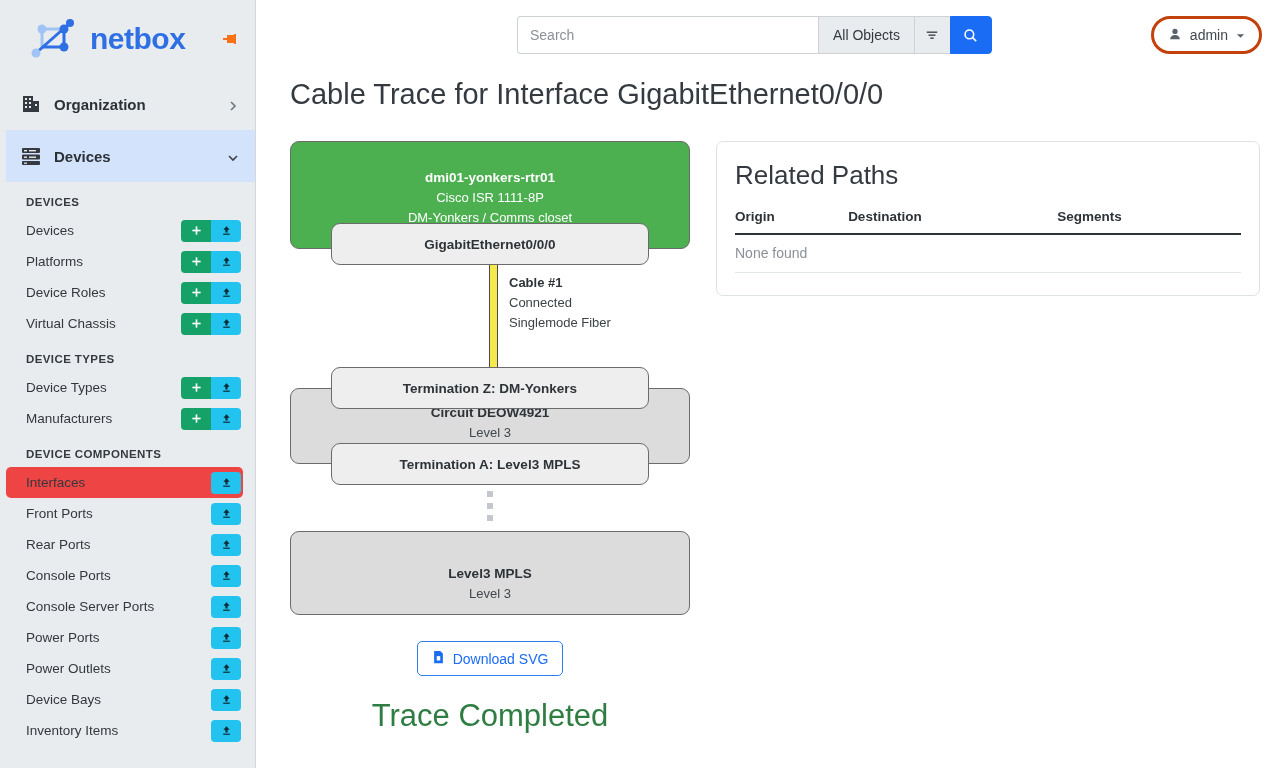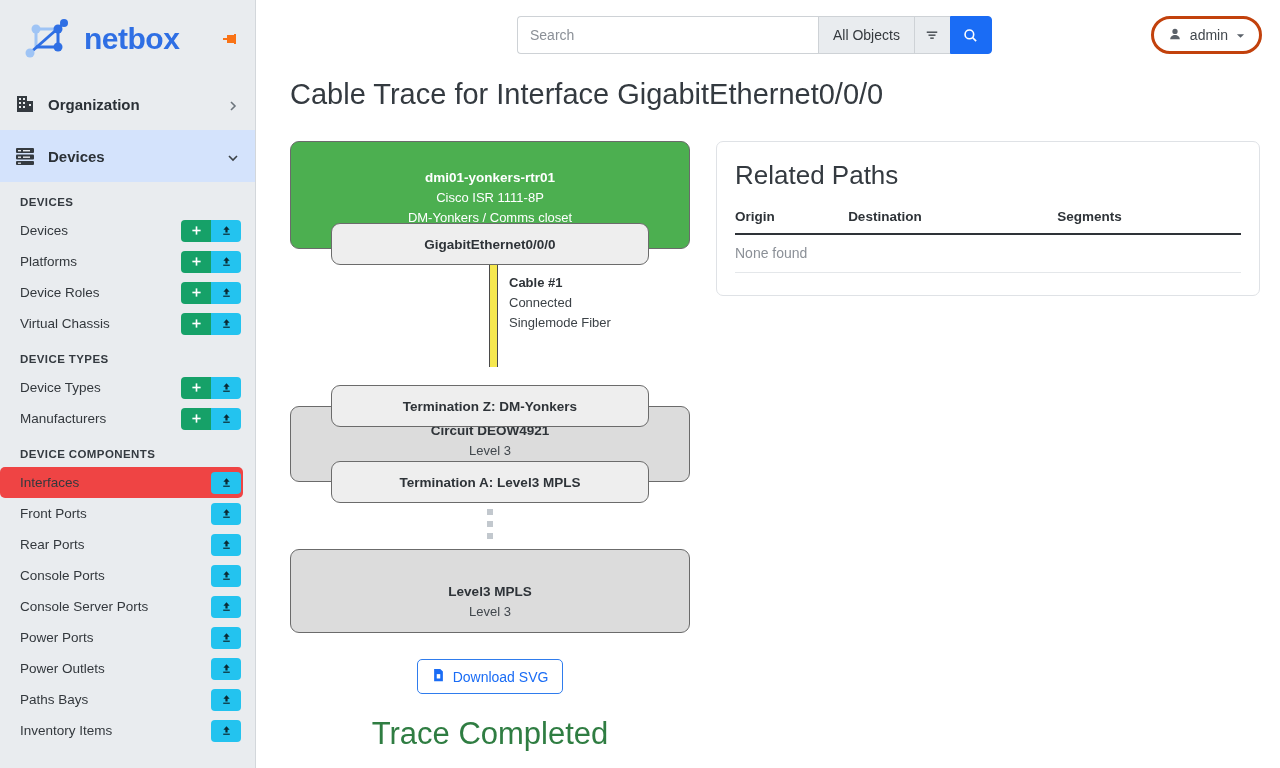--- a/index.html
+++ b/index.html
@@ -13,20 +13,21 @@
   }
   .app { display: flex; width: 1280px; height: 768px; }
 
   
   .sidebar {
     width: 256px; min-width: 256px; height: 768px;
     background: #e9ecef;
     border-right: 1px solid #d3d7db;
     overflow: hidden;
     position: relative;
+    padding-left: 6px;
   }
   .brand {
     height: 78px; display: flex; align-items: center;
     padding: 0 16px 0 22px; gap: 10px;
   }
   .brand-logo { width: 52px; height: 44px; flex: 0 0 auto; }
   .brand-word {
     font-size: 30px; font-weight: 700; color: #2f6fe4;
     letter-spacing: -0.5px; line-height: 1;
   }
@@ -132,21 +133,21 @@
   .node-device { background: #4caf50; height: 108px; padding-top: 26px; }
   .node-device .n1 { color:#fff; font-size:13.5px; font-weight:700; line-height: 20px;}
   .node-device .n2,
   .node-device .n3 { color:#fff; font-size:13px; font-weight:400; line-height: 20px;}
   .node-term {
     background: #eeeeee; width: 318px; margin: -26px auto 0;
     height: 42px; display:flex; align-items:center; justify-content:center;
     font-size: 13.5px; font-weight: 700; color:#2e3338;
     position: relative; z-index: 3;
   }
-  .cable-area { position: relative; height: 120px; }
+  .cable-area { position: relative; height: 102px; }
   .cable-line {
     position: absolute; left: 199px; top: 0; width: 9px; height: 102px;
     background: #f6e84f;
     border-left: 1px solid #4a4a4a; border-right: 1px solid #4a4a4a;
   }
   .cable-text { position: absolute; left: 219px; top: 8px; text-align: left; }
   .cable-text .ct1 { font-size: 13px; font-weight: 700; color:#2e3338; line-height: 20px; }
   .cable-text .ct2,
   .cable-text .ct3 { font-size: 13px; font-weight: 400; color:#3c4247; line-height: 20px; }
 
@@ -445,21 +446,21 @@
           <span class="btn-group">
             <span class="mini-btn mini-up solo">
               <svg viewBox="0 0 12 12">
                 <path d="M6 1.4 L9.4 5.2 H7.2 V8.2 H4.8 V5.2 H2.6 Z" fill="#0b2a33"></path>
                 <rect x="2.4" y="9.4" width="7.2" height="1.3" fill="#0b2a33"></rect>
               </svg>
             </span>
           </span>
         </div>
         <div class="nav-row">
-          <span class="rlabel">Paths Bays</span>
+          <span class="rlabel">Device Bays</span>
           <span class="btn-group">
             <span class="mini-btn mini-up solo">
               <svg viewBox="0 0 12 12">
                 <path d="M6 1.4 L9.4 5.2 H7.2 V8.2 H4.8 V5.2 H2.6 Z" fill="#0b2a33"></path>
                 <rect x="2.4" y="9.4" width="7.2" height="1.3" fill="#0b2a33"></rect>
               </svg>
             </span>
           </span>
         </div>
         <div class="nav-row">

